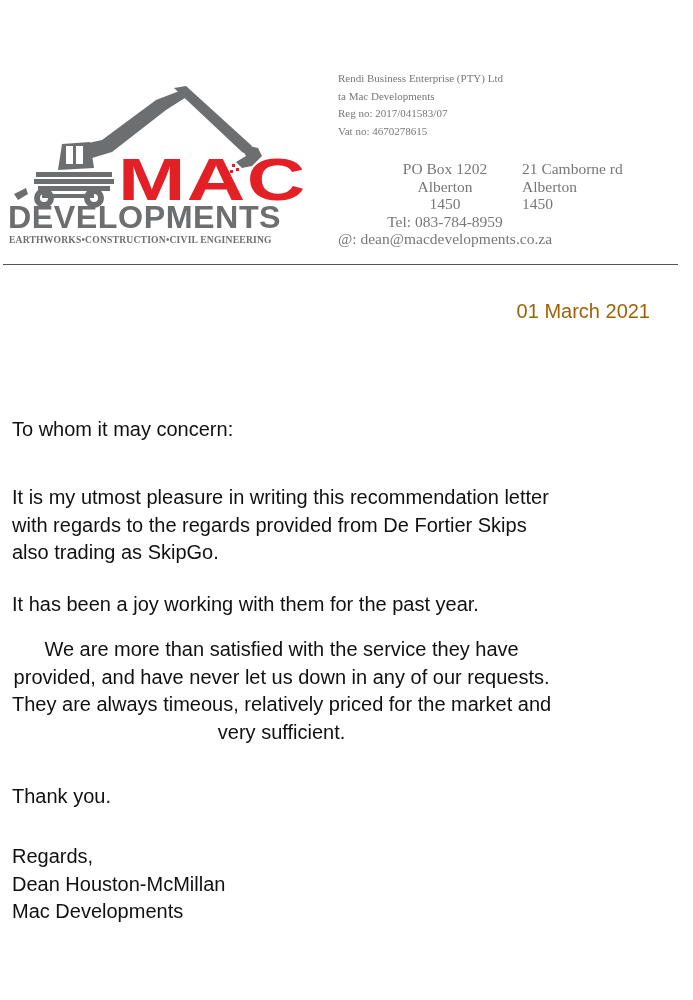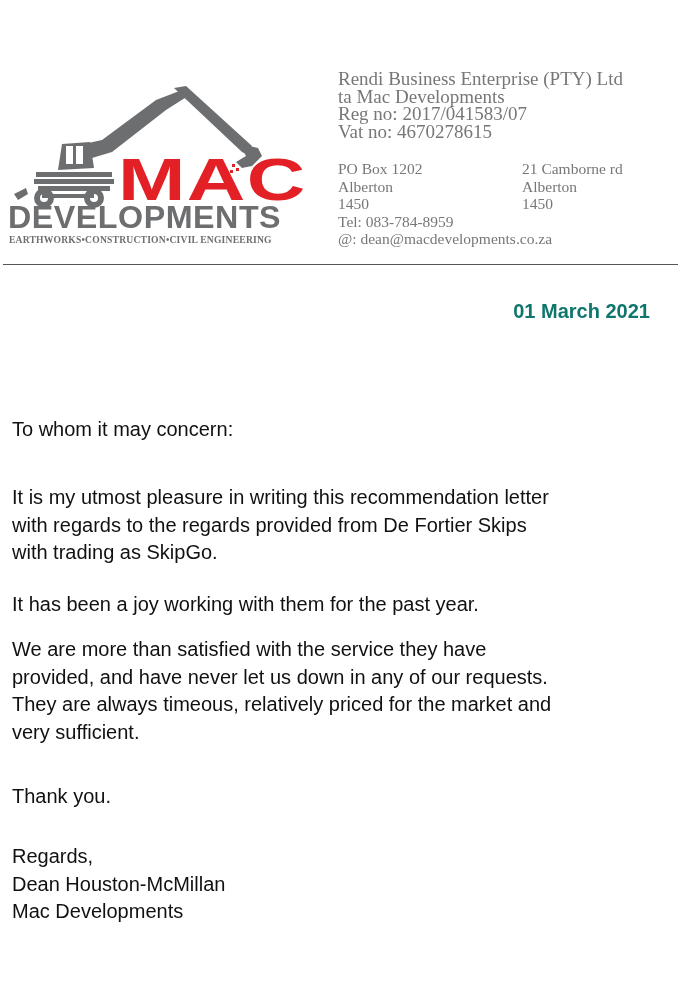--- a/index.html
+++ b/index.html
@@ -2,27 +2,27 @@
 <html><head>
   <meta charset="utf-8">
   <style>
     html, body { margin: 0; padding: 0; background: #ffffff; }
     body { width: 693px; height: 1000px; position: relative; overflow: hidden; font-family: "Liberation Sans", sans-serif; color: #111; }
     .logo { position: absolute; left: 6px; top: 82px; width: 306px; height: 172px; }
     .logo-mac { position: absolute; left: 112px; top: 68px; font-family: "Liberation Sans", sans-serif; font-weight: bold; font-size: 60px; letter-spacing: 1px; color: #e32026; line-height: 60px; transform: scaleX(1.35); transform-origin: left center; }
     .logo-dev { position: absolute; left: 2px; top: 120px; font-family: "Liberation Sans", sans-serif; font-weight: bold; font-size: 31px; color: #6d6e70; line-height: 32px; transform: scaleX(1.04); transform-origin: left center; letter-spacing: 0.5px; }
     .logo-tag { position: absolute; left: 3px; top: 152px; font-family: Liberation Serif, serif; font-weight: bold; font-size: 9.6px; color: #6d6e70; white-space: nowrap; letter-spacing: 0.2px; }
     .excavator { position: absolute; left: 0; top: 0; }
-    .company { position: absolute; left: 338px; top: 70px; font-family: "Liberation Serif", serif; font-size: 19px; color: #777; line-height: 17.5px; }
+    .company { position: absolute; left: 338px; top: 70px; font-family: "Liberation Serif", serif; font-size: 11px; color: #777; line-height: 17.5px; }
     .company div { white-space: nowrap; }
     .addr { position: absolute; top: 160px; font-family: "Liberation Serif", serif; font-size: 15.5px; color: #777; line-height: 17.5px; white-space: nowrap; }
-    .addr.left { left: 338px; }
+    .addr.left { left: 338px; text-align: center; }
     .addr.right { left: 522px; }
     .rule { position: absolute; left: 3px; top: 264px; width: 675px; height: 0; border-top: 1.5px solid #555; }
-    .date { position: absolute; right: 43px; top: 300px; font-size: 20px; color: #0f766e; font-weight: bold; }
+    .date { position: absolute; right: 43px; top: 300px; font-size: 20px; color: #a16207; }
     .body-text { position: absolute; left: 12px; font-size: 20px; line-height: 27.5px; color: #111; white-space: nowrap; }
   </style>
 </head>
 <body>
 
 <div class="logo">
   <svg class="excavator" width="306" height="130" viewBox="0 0 306 130">
     <g fill="#6d6e70">
 
       <polygon points="78,62 96,58 150,18 176,8 182,14 160,28 106,70 86,76"></polygon>
@@ -81,28 +81,28 @@
 
 <div class="rule"></div>
 
 <div class="date">01 March 2021</div>
 
 <div class="body-text" style="top:416px;">To whom it may concern:</div>
 
 <div class="body-text" style="top:484px;">
   <div>It is my utmost pleasure in writing this recommendation letter</div>
   <div>with regards to the regards provided from De Fortier Skips</div>
-  <div>with trading as SkipGo.</div>
+  <div>also trading as SkipGo.</div>
 </div>
 
 <div class="body-text" style="top:591px;text-align:right;">
   <div>It has been a joy working with them for the past year.</div>
 </div>
 
-<div class="body-text" style="top:636px;">
+<div class="body-text" style="top:636px;text-align:center;">
   <div>We are more than satisfied with the service they have</div>
   <div>provided, and have never let us down in any of our requests.</div>
   <div>They are always timeous, relatively priced for the market and</div>
   <div>very sufficient.</div>
 </div>
 
 <div class="body-text" style="top:783px;">Thank you.</div>
 
 <div class="body-text" style="top:843px;">
   <div>Regards,</div>

